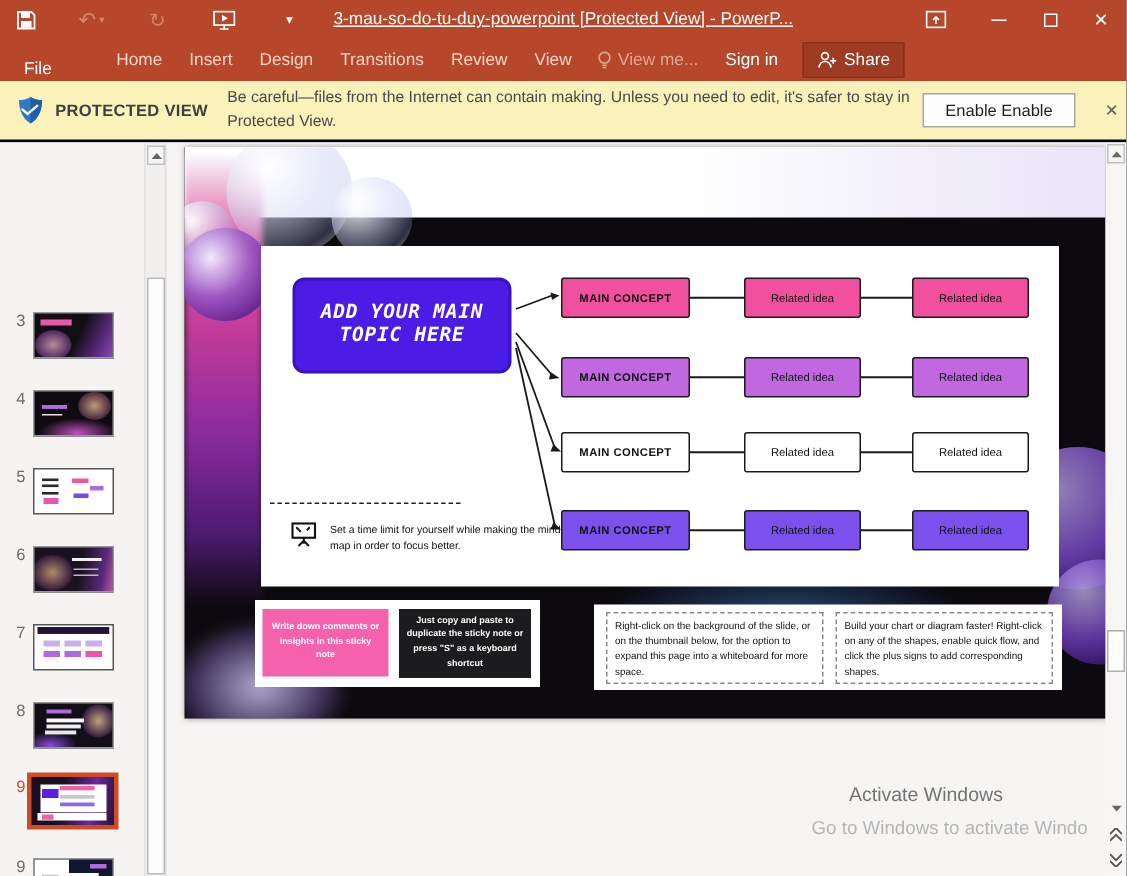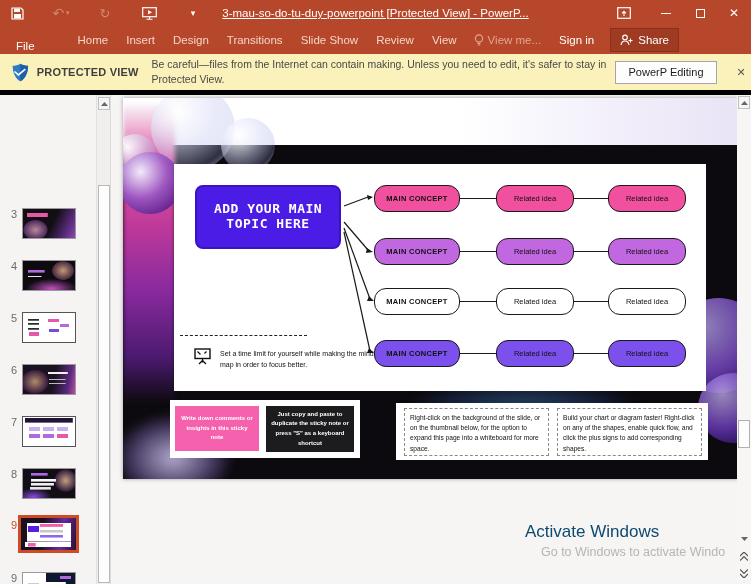--- a/index.html
+++ b/index.html
@@ -26,41 +26,41 @@
   .wbtn.close{ font-size:12px; }
   .ribbon-display{ margin-right:8px; }
   
   .tabsrow{ position:absolute; left:0; top:26px; width:751px; height:28px; display:flex; align-items:center; color:#f3d5ca; font-size:11.5px; }
   .tab{ padding:0 9px; height:100%; display:flex; align-items:center; }
   .tab.file{ color:#ffffff; padding:0 14px; margin-left:2px;margin-top:11px; }
   .tellme{ display:flex; align-items:center; gap:4px; color:#dfa894; padding:0 8px; }
   .signin{ color:#ffffff; padding:0 10px; }
   .share{ display:flex; align-items:center; gap:5px; color:#fff; background:#9e3b22; border:1px solid #8a3018; height:24px; padding:0 9px; margin-left:6px; margin-right:4px; }
   
-  .pvbar{ position:absolute; left:0; top:54px; width:751px; height:41px; background:#fbf1bb; border-bottom:5px solid #000000; display:flex; align-items:center; }
+  .pvbar{ position:absolute; left:0; top:54px; width:751px; height:41px; background:#fbf1bb; border-bottom:2px solid #000000; display:flex; align-items:center; }
   .pv-shield{ margin-left:12px; }
   .pv-label{ font-weight:bold; font-size:11px; color:#3f3f3f; margin-left:8px; letter-spacing:.2px; white-space:nowrap; }
   .pv-msg{ font-size:10.5px; color:#494949; margin-left:13px; width:468px; line-height:1.45; }
   .pv-btn{ font-size:11px; color:#1d1d1d; background:#fdfdfd; border:1px solid #a6a6a6; width:104px; height:23px; display:flex; align-items:center; justify-content:center; margin-left:2px; }
   .pv-close{ margin-left:14px; color:#5a5a5a; font-size:11px; width:20px; text-align:center; }
   
   .bodyarea{ position:absolute; left:0; top:95px; width:751px; height:489px; background:#f3f2f1; }
   
   .thumbpanel{ position:absolute; left:0; top:0; width:96px; height:489px; background:#f5f4f3; overflow:hidden; }
   .slidenum{ position:absolute; left:0; width:17px; text-align:right; font-size:11px; color:#6b6b6b; }
   .slidenum.sel{ color:#c4502e; }
   .thumb{ position:absolute; left:22px; width:54px; height:31px; border:1px solid #9a9a9a; background:#fff; }
   .selbox{ position:absolute; left:18px; width:61px; height:38px; border:3px solid #cd4c26; background:#fff; }
   .selbox .thumb{ left:0; top:0; width:55px; height:32px; border:none; }
   .pscroll{ position:absolute; left:96px; top:0; width:14px; height:489px; background:#f0efee; border-left:1px solid #e2e1e0; }
   .pscroll .up{ position:absolute; left:1px; top:2px; width:12px; height:13px; background:#f5f5f5; border:1px solid #c0c0c0; display:flex; align-items:center; justify-content:center; }
   .pscroll .pthumb{ position:absolute; left:1px; top:90px; width:12px; height:398px; background:#fdfdfd; border:1px solid #b8b8b8; }
   
   .canvas{ position:absolute; left:110px; top:0; width:627px; height:489px; background:#f6f5f4; border-left:1px solid #dddcdb; overflow:hidden; }
-  .watermark1{ position:absolute; left:414px; top:427px; font-size:17px; color:#0c4a6e; white-space:nowrap; }
+  .watermark1{ position:absolute; left:455px; top:427px; font-size:13px; color:#737373; white-space:nowrap; }
   .watermark2{ position:absolute; left:430px; top:450px; font-size:12.5px; color:#b5b5b5; white-space:nowrap; }
   
   .rscroll{ position:absolute; left:737px; top:0; width:14px; height:489px; background:#f7f6f5; }
   .rscroll .up{ position:absolute; left:1px; top:1px; width:12px; height:13px; background:#f5f5f5; border:1px solid #c0c0c0; display:flex; align-items:center; justify-content:center; }
   .rscroll .rthumb{ position:absolute; left:1px; top:325px; width:12px; height:28px; background:#fdfdfd; border:1px solid #b0b0b0; }
   .rscroll .navbtn{ position:absolute; left:1px; width:12px; height:13px; display:flex; align-items:center; justify-content:center; color:#555; }
   
   .slide{ position:absolute; left:12px; top:3px; width:615px; height:381px; background:#0c0a0e; overflow:hidden; box-shadow:0 0 4px rgba(0,0,0,.35); }
   .slide .topband{ position:absolute; left:0; top:0; width:615px; height:47px;
       background:linear-gradient(90deg,#ffffff 55%,#f2effa 80%,#e9e4f6); }
@@ -82,23 +82,23 @@
   .b4{ left:-4px; top:54px; width:62px; height:62px;
       background:radial-gradient(circle at 35% 32%, rgba(245,240,255,.95), rgba(150,90,200,.85) 45%, rgba(90,30,140,.9) 80%, rgba(220,200,255,.8) 100%); }
   .br1{ left:548px; top:200px; width:95px; height:95px;
       background:radial-gradient(circle at 35% 30%, rgba(200,180,255,.7), rgba(120,70,200,.8) 50%, rgba(50,20,100,.9) 85%, rgba(200,180,255,.6) 100%); }
   .br2{ left:575px; top:275px; width:70px; height:70px;
       background:radial-gradient(circle at 35% 30%, rgba(210,190,255,.7), rgba(110,60,190,.8) 50%, rgba(40,15,90,.9) 85%, rgba(200,180,255,.55) 100%); }
   
   .panel{ position:absolute; left:51px; top:66px; width:532px; height:227px; background:#ffffff; }
   .topicbox{ position:absolute; left:21px; top:21px; width:146px; height:64px; border-radius:8px;
       border:2px solid #3a12c2; display:flex; align-items:center; justify-content:center; text-align:center;
-      color:#fff; font-family:"DejaVu Sans Mono", monospace; font-weight:bold; font-size:13px; line-height:1.15; letter-spacing:.5px; padding:2px 8px; }
+      color:#fff; font-family:"DejaVu Sans Mono", monospace; font-weight:bold; font-size:13px; line-height:1.15; letter-spacing:.5px; padding:2px 8px;font-style:italic; }
   .mrow{ position:absolute; left:0; width:532px; height:27px; }
-  .mbox{ position:absolute; height:27px; border:1.4px solid #1a1a1a; border-radius:12px;
+  .mbox{ position:absolute; height:27px; border:1.4px solid #1a1a1a; border-radius:2px;
       display:flex; align-items:center; justify-content:center; color:#111; font-size:7.5px; }
   .mbox.c1{ left:200px; width:86px; font-weight:bold; letter-spacing:.3px; }
   .mbox.c2{ left:322px; width:78px; }
   .mbox.c3{ left:434px; width:78px; }
   .connectors{ position:absolute; left:0; top:0; }
   .dashline{ position:absolute; left:6px; top:171px; width:127px; border-top:1.6px dashed #222; }
   .tipicon{ position:absolute; left:20px; top:184px; }
   .tiptext{ position:absolute; left:46px; top:185px; width:162px; font-size:7px; line-height:1.5; color:#111; }
   
   .stickypanel{ position:absolute; left:47px; top:302px; width:190px; height:58px; background:#fff; }
@@ -168,21 +168,20 @@
     </div>
   </div>
 
   <div class="tabsrow">
     <div class="tab file">File</div>
     <div style="width:20px"></div>
     <div class="tab">Home</div>
     <div class="tab">Insert</div>
     <div class="tab">Design</div>
     <div class="tab">Transitions</div>
-    <div class="tab">Slide Show</div>
     <div class="tab">Review</div>
     <div class="tab">View</div>
     <div class="tellme">
       <svg width="10" height="13" viewBox="0 0 10 13">
           <circle cx="5" cy="4.5" r="3.6" fill="none" stroke="#dfa894" stroke-width="1.1"></circle>
           <path d="M3.5 9.5h3M3.8 11h2.4" stroke="#dfa894" stroke-width="1.1"></path>
         </svg>
       <span>View me...</span>
     </div>
     <div class="signin">Sign in</div>
@@ -197,21 +196,21 @@
   </div>
 
   <div class="pvbar">
     <svg class="pv-shield" width="17" height="19" viewBox="0 0 17 19">
         <path d="M8.5 0.5C11 2 13.8 2.6 16.3 2.6c0 7.2-2.6 12.8-7.8 15.9C3.3 15.4.7 9.8.7 2.6 3.2 2.6 6 2 8.5 0.5z" fill="#2e7ac7"></path>
         <path d="M8.5 0.5C11 2 13.8 2.6 16.3 2.6c0 7.2-2.6 12.8-7.8 15.9z" fill="#1e5fa8"></path>
         <path d="M2.5 8.5l4 3.5 7-6" fill="none" stroke="#fff" stroke-width="1.6"></path>
       </svg>
     <span class="pv-label">PROTECTED VIEW</span>
     <span class="pv-msg">Be careful—files from the Internet can contain making. Unless you need to edit, it's safer to stay in Protected View.</span>
-    <div class="pv-btn">PowerP Editing</div>
+    <div class="pv-btn">Enable Enable</div>
     <div class="pv-close">✕</div>
   </div>
 
   <div class="bodyarea">
 
     <div class="thumbpanel">
       <span class="slidenum" style="top:113px">3</span>
       <div class="thumb" style="top:113px;background:
         linear-gradient(#e858a8,#e858a8) 12% 18%/40% 14% no-repeat,
         radial-gradient(16px 13px at 24% 72%, #b98a9a, #502a5e 72%, transparent 78%),

